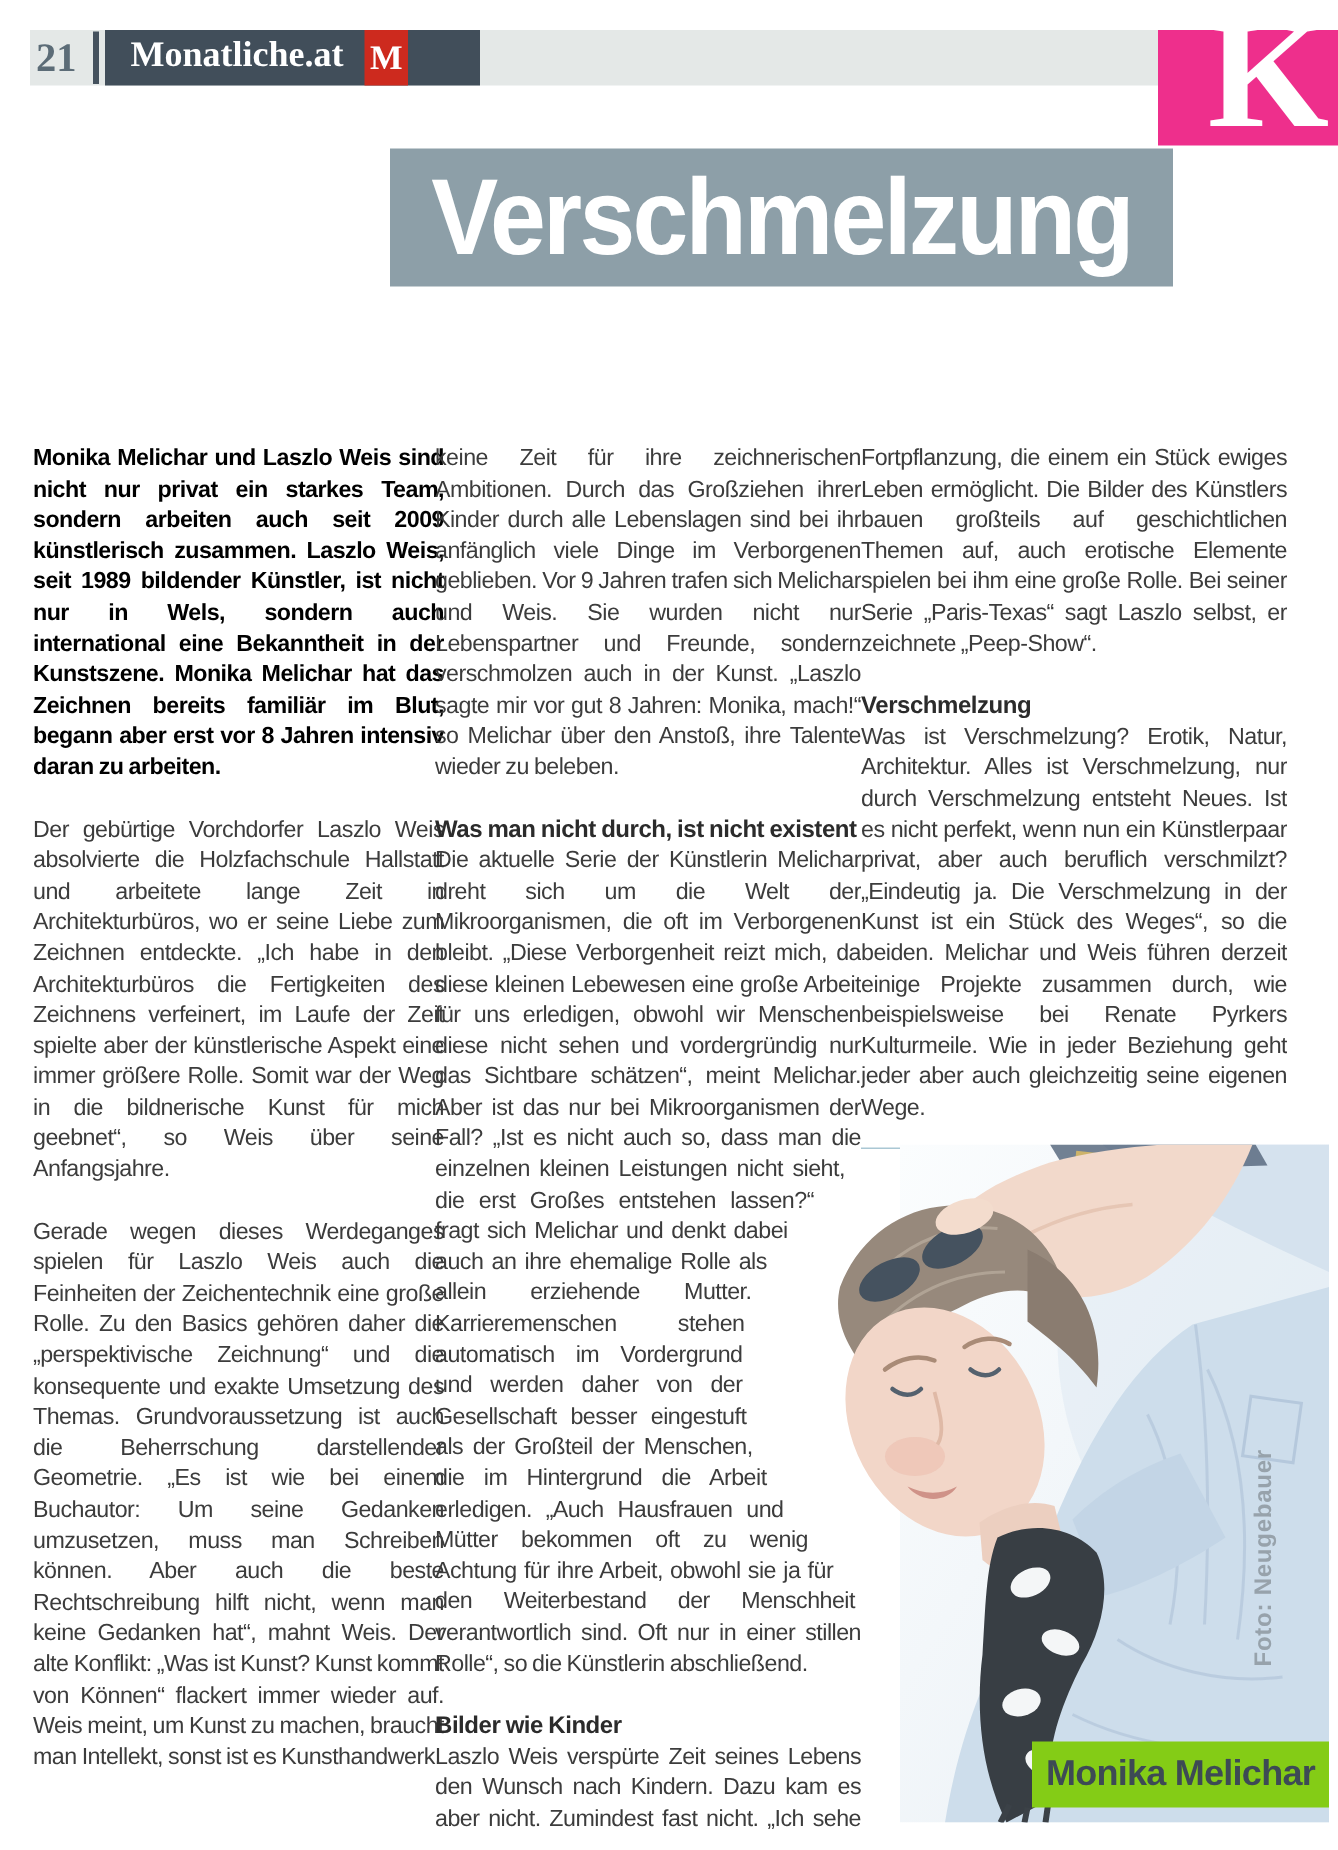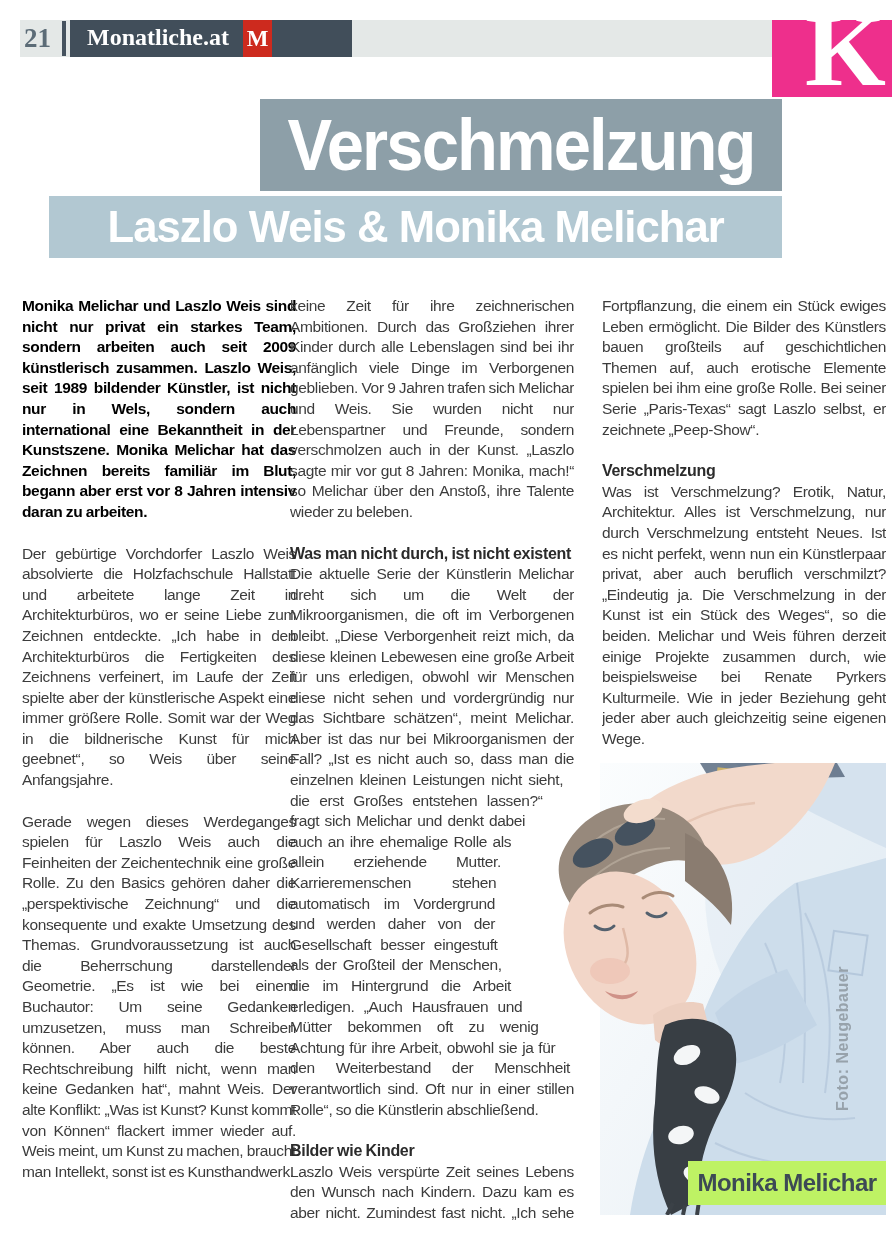--- a/index.html
+++ b/index.html
@@ -4,21 +4,21 @@
 <style>
   html,body{margin:0;padding:0;background:#ffffff;}
   .page{position:relative;width:892px;height:1233px;background:#ffffff;overflow:hidden;
         font-family:"Liberation Sans","DejaVu Sans",sans-serif;}
 
   
   .masthead-bar{position:absolute;left:20px;top:20px;width:752px;height:37px;background:#e4e8e7;}
   .page-num{position:absolute;left:24px;top:21px;width:36px;font-family:"Liberation Serif",serif;
             font-weight:bold;font-size:27px;line-height:34px;color:#5c6c77;}
   .mast-divider{position:absolute;left:62px;top:21px;width:4px;height:35px;background:#45525e;}
-  .brand-box{position:absolute;left:70px;top:20px;width:250px;height:37px;background:#414e5a;padding-left:32px;}
+  .brand-box{position:absolute;left:70px;top:20px;width:250px;height:37px;background:#414e5a;}
   .brand-name{position:absolute;left:17px;top:4px;font-family:"Liberation Serif",serif;
               font-weight:bold;font-size:24px;color:#ffffff;white-space:nowrap;}
   .brand-badge{position:absolute;left:173px;top:0;width:29px;height:37px;background:#cd2a1e;
                color:#fff;font-family:"Liberation Serif",serif;font-weight:bold;font-size:23px;
                text-align:center;line-height:37px;}
   .section-label{position:absolute;left:430px;top:23px;width:328px;text-align:right;
                  font-family:"Liberation Serif",serif;font-weight:bold;font-size:25px;
                  color:#e42d83;letter-spacing:.5px;white-space:nowrap;}
   .corner-box{position:absolute;left:772px;top:20px;width:120px;height:77px;background:#ee2f8c;overflow:hidden;}
   .corner-letter{position:absolute;right:6px;top:-30px;font-family:"Liberation Serif",serif;
@@ -35,37 +35,37 @@
                  transform:scaleX(.97);white-space:nowrap;}
 
   
   .col{position:absolute;top:296px;font-size:15.5px;line-height:20.6px;color:#3c3c3c;
        text-align:justify;letter-spacing:-.35px;word-spacing:-.6px;overflow:hidden;}
   .col p{margin:0 0 21px 0;}
   .col h3{margin:0;font-size:16px;line-height:20.6px;color:#2b2b2b;white-space:pre-line;
           text-align:left;letter-spacing:-.3px;}
   .col-1{left:22px;width:274px;height:926px;}
   .col-2{left:290px;width:284px;height:926px;}
-  .col-3{left:602px;width:284px;height:480px;}
+  .col-3{left:574px;width:284px;height:480px;}
   .intro{font-weight:bold;color:#000000;}
 
   .wrap-spacer{float:right;width:79px;height:500px;shape-margin:3px;
       shape-outside:polygon(100% 0%,100% 44%,62% 50%,30% 56%,8% 63%,2% 70%,12% 78%,
                             32% 85%,62% 91%,88% 96%,100% 99%,100% 100%);}
 
   
   .endmark{margin-top:16px;border-top:1px solid #aac7d4;border-bottom:1px solid #aac7d4;
            padding:5px 0;text-align:center;}
   .endmark-box{display:inline-block;width:22px;height:22px;background:#a9c6d2;color:#ffffff;
                font-family:"Liberation Serif",serif;font-weight:bold;font-size:15px;line-height:22px;}
 
   
   .photo{position:absolute;left:535px;top:763px;width:351px;height:452px;}
   .photo svg{display:block;}
-  .photo-caption{position:absolute;left:153px;top:398px;width:198px;height:44px;background:#bef264;
+  .photo-caption{position:absolute;left:153px;top:398px;width:198px;height:44px;background:#84cc16;
                  display:flex;align-items:center;justify-content:center;font-weight:bold;
                  font-size:24px;color:#3d4a55;letter-spacing:-.5px;white-space:nowrap;}
   .photo-credit{position:absolute;left:299px;top:158px;height:190px;writing-mode:vertical-rl;
                 transform:rotate(180deg);font-weight:bold;font-size:16px;color:#97a2ab;
                 letter-spacing:.5px;white-space:nowrap;}
 </style>
 </head>
 <body>
 
 <div class="page">
@@ -76,23 +76,20 @@
   <div class="brand-box">
     <span class="brand-name">Monatliche.at</span>
     <span class="brand-badge">M</span>
   </div>
   <div class="corner-box">
     <span class="corner-letter">K</span>
   </div>
 
   <div class="title-bar">
     <span class="title-text">Verschmelzung</span>
-  </div>
-  <div class="subtitle-bar">
-    <span class="subtitle-text">Laszlo Weis &amp; Monika Melichar</span>
   </div>
 
   <div class="col col-1">
     <p class="intro">Monika Melichar und Laszlo Weis sind nicht nur privat ein starkes Team, sondern arbeiten auch seit 2009 künstlerisch zusammen. Laszlo Weis, seit 1989 bildender Künstler, ist nicht nur in Wels, sondern auch international eine Bekanntheit in der Kunstszene. Monika Melichar hat das Zeichnen bereits familiär im Blut, begann aber erst vor 8 Jahren intensiv daran zu arbeiten.</p>
     <p>Der gebürtige Vorchdorfer Laszlo Weis absolvierte die Holzfachschule Hallstatt und arbeitete lange Zeit in Architekturbüros, wo er seine Liebe zum Zeichnen entdeckte. „Ich habe in den Architekturbüros die Fertigkeiten des Zeichnens verfeinert, im Laufe der Zeit spielte aber der künstlerische Aspekt eine immer größere Rolle. Somit war der Weg in die bildnerische Kunst für mich geebnet“, so Weis über seine Anfangsjahre.</p>
     <p>Gerade wegen dieses Werdeganges spielen für Laszlo Weis auch die Feinheiten der Zeichentechnik eine große Rolle. Zu den Basics gehören daher die „perspektivische Zeichnung“ und die konsequente und exakte Umsetzung des Themas. Grundvoraussetzung ist auch die Beherrschung darstellender Geometrie. „Es ist wie bei einem Buchautor: Um seine Gedanken umzusetzen, muss man Schreiben können. Aber auch die beste Rechtschreibung hilft nicht, wenn man keine Gedanken hat“, mahnt Weis. Der alte Konflikt: „Was ist Kunst?  Kunst kommt von Können“ flackert immer wieder auf. Weis meint, um Kunst zu machen, braucht man Intellekt, sonst ist es Kunsthandwerk.</p>
 
   </div>
 
   <div class="col col-2">

